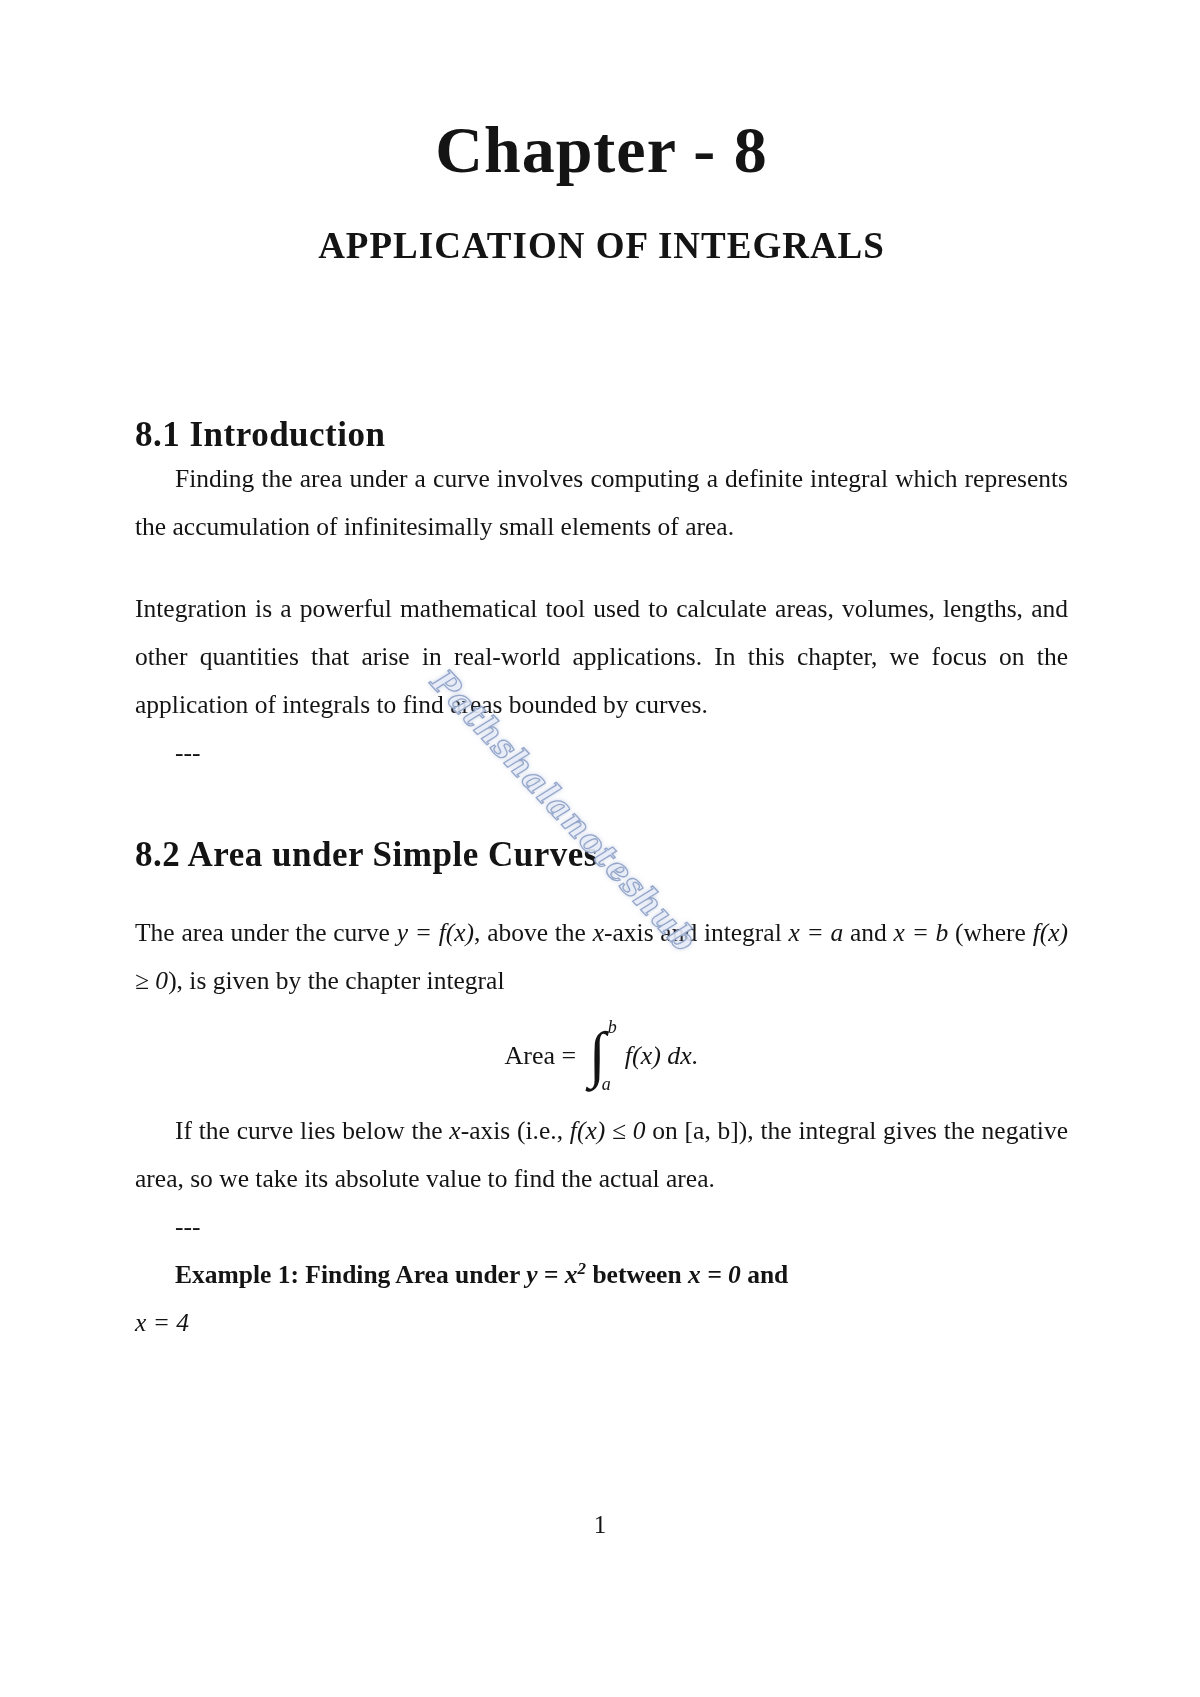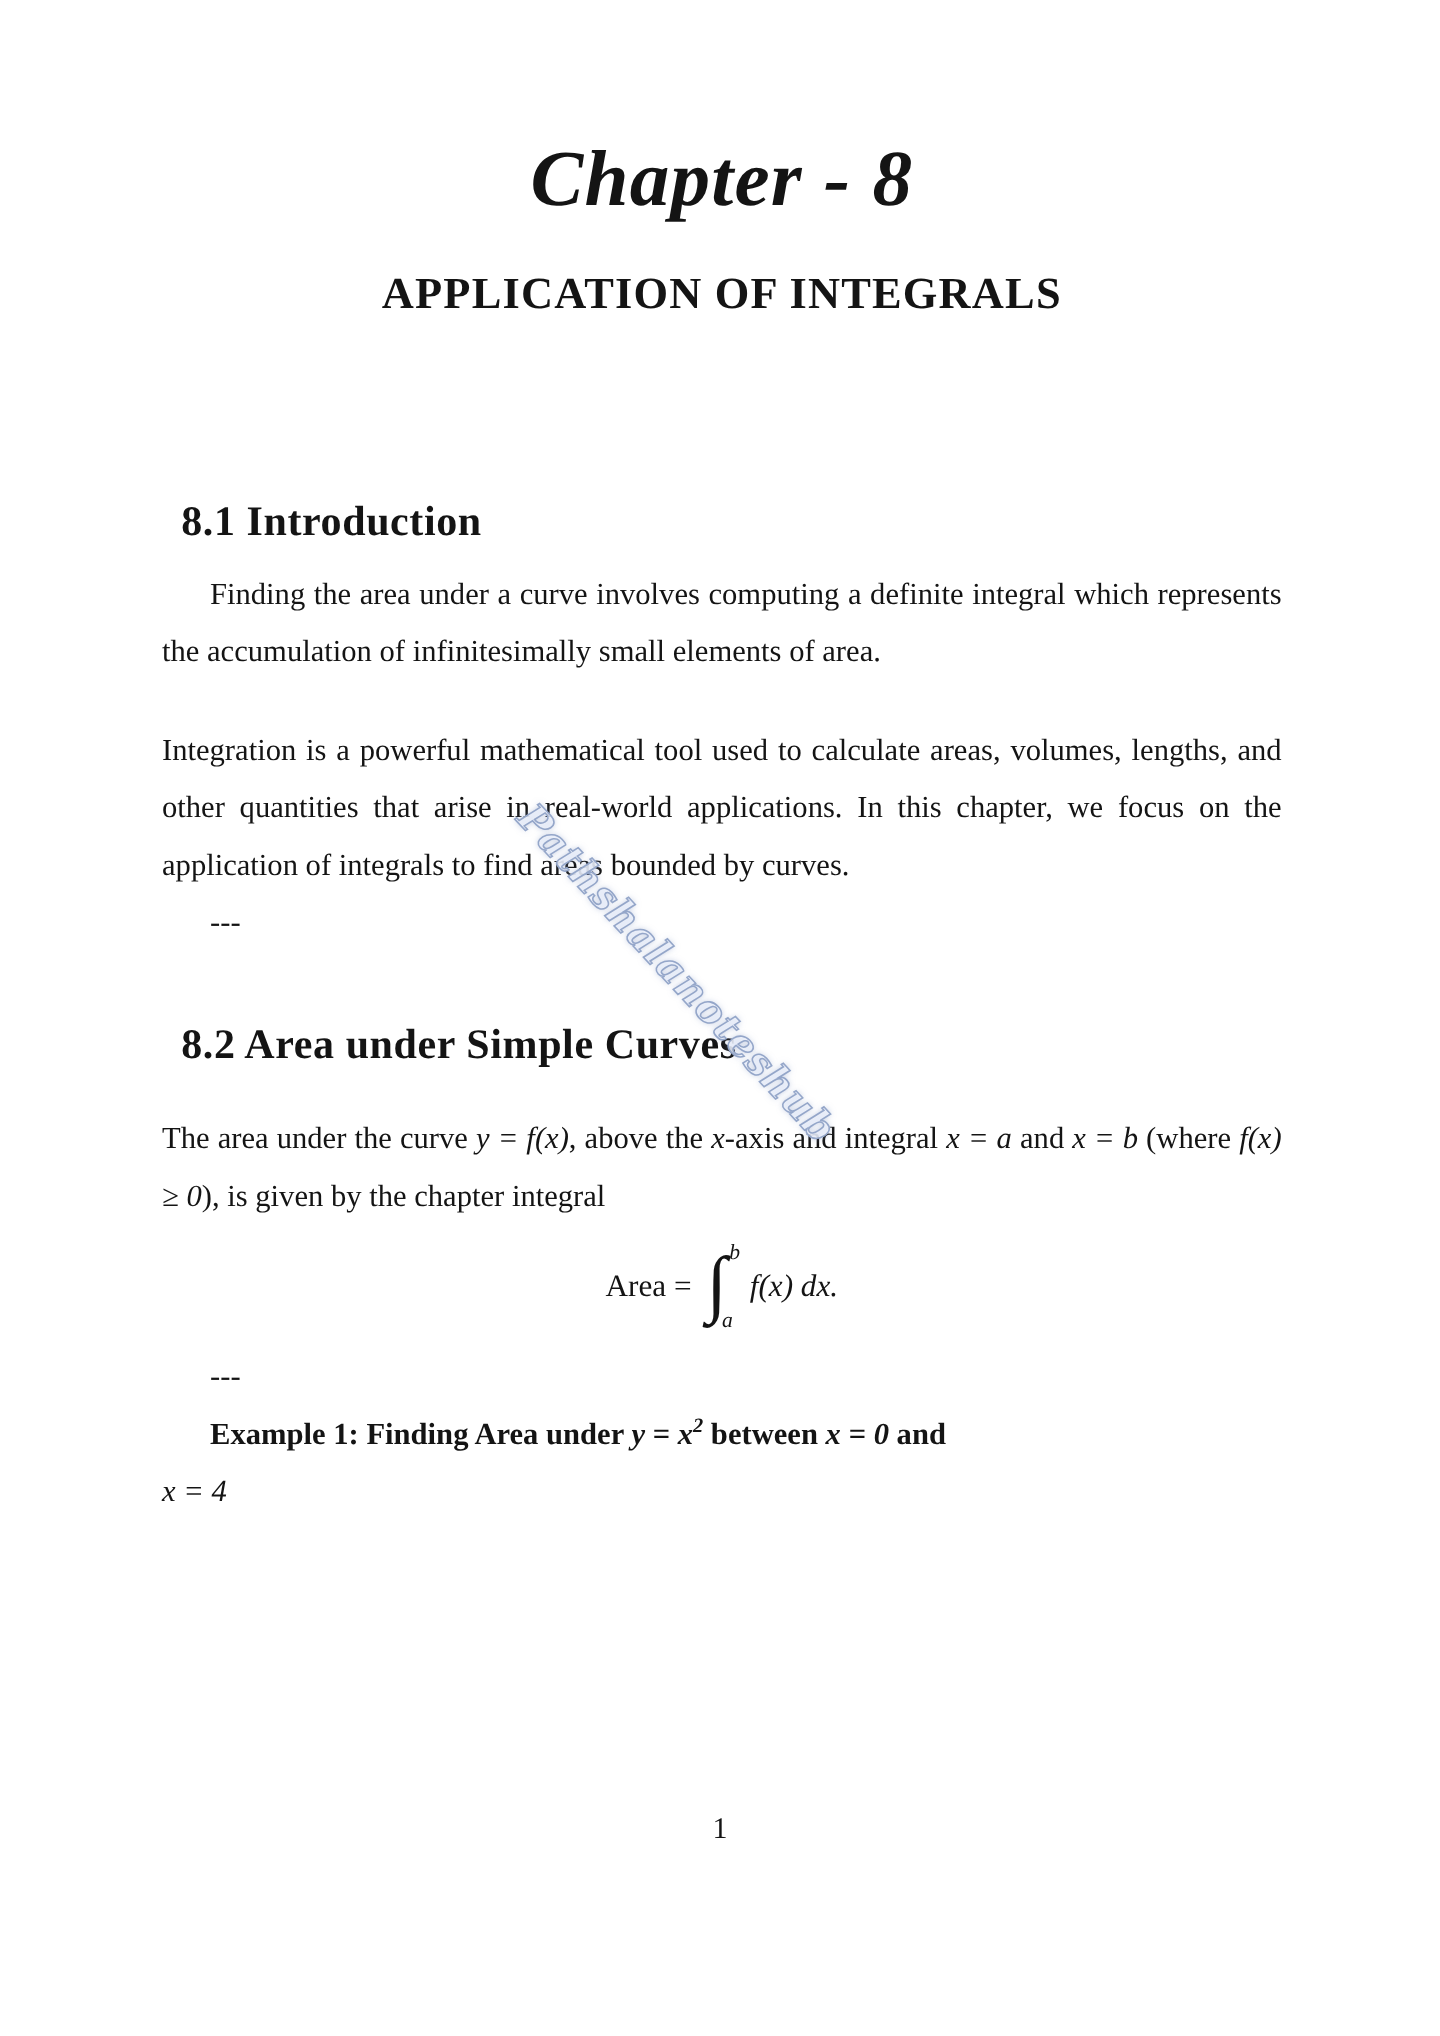--- a/index.html
+++ b/index.html
@@ -18,33 +18,32 @@
     left: 135px;
     right: 132px;
     top: 0;
   }
   .chapter-title {
     text-align: center;
     font-size: 66px;
     font-weight: bold;
     margin: 112px 0 0 0;
     letter-spacing: 1px;
-    font-style: italic;
   }
   .chapter-subtitle {
     text-align: center;
     font-size: 37px;
     font-weight: bold;
     margin: 36px 0 0 0;
     letter-spacing: 1px;
   }
   .sec-heading {
     font-size: 35px;
     font-weight: bold;
-    margin: 16px;
+    margin: 0;
     letter-spacing: 0.5px;
   }
   .sec-heading.first { margin-top: 148px; }
   .sec-heading.second { margin-top: 58px; }
   p.body {
     font-size: 25.5px;
     line-height: 48px;
     text-align: justify;
     margin: 0;
   }
@@ -138,20 +137,23 @@
       <span>The area under the curve </span><span class="mi">y = f(x)</span><span>, above the </span><span class="mi">x</span><span>-axis and integral </span><span class="mi">x = a</span><span> and </span><span class="mi">x = b</span><span> (where </span><span class="mi">f(x) ≥ 0</span><span>), is given by the chapter integral</span>
     </p>
 
     <div class="eq-block">
       <span>Area = </span><span class="int-sym">∫</span><span class="int-lims">
           <span class="up">b</span>
           <span class="lo">a</span>
         </span><span class="mi">f(x) dx.</span>
     </div>
 
+    <p class="body indent">
+      <span>If the curve lies below the </span><span class="mi">x</span><span>-axis (i.e., </span><span class="mi">f(x) ≤ 0</span><span> on </span><span>[a, b]</span><span>), the integral gives the negative area, so we take its absolute value to find the actual area.</span>
+    </p>
 
     <div class="divider">---</div>
 
     <p class="body indent">
       <span class="bold">Example 1:  Finding Area under </span><span class="bold mi">y = x</span><sup class="exp bold mi">2</sup><span class="bold"> between </span><span class="bold mi">x = 0</span><span class="bold"> and</span>
     </p>
 
     <p class="body mi">x = 4</p>
 
   </div>

